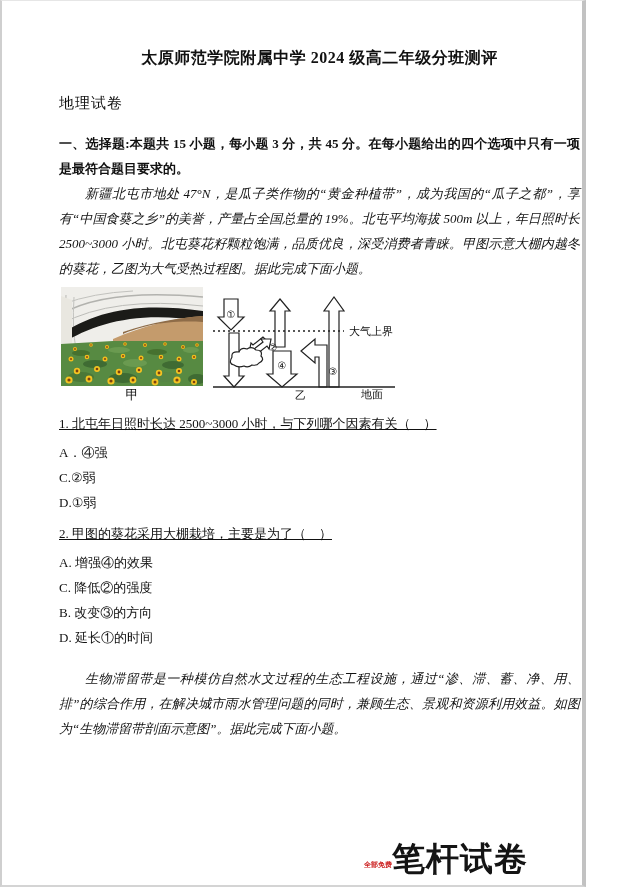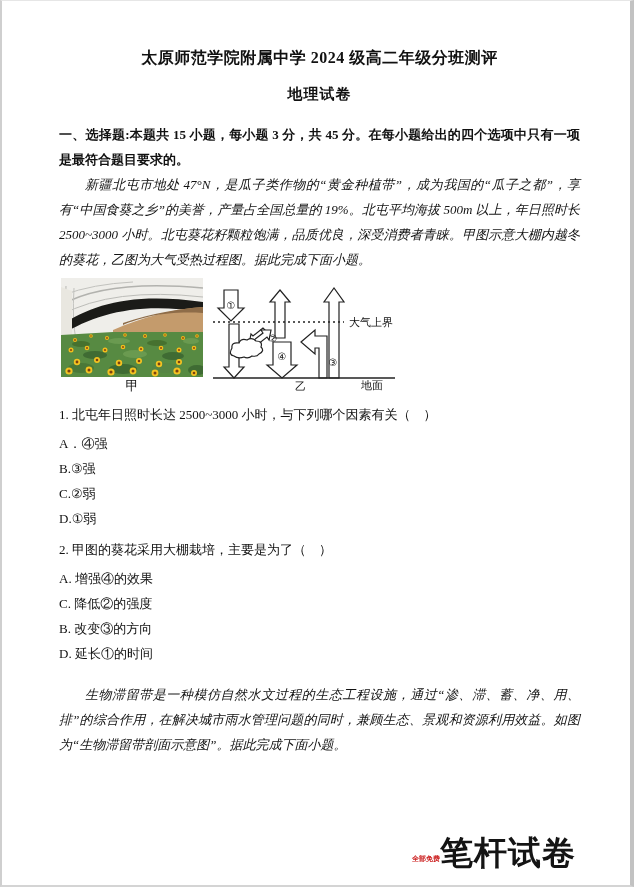--- a/index.html
+++ b/index.html
@@ -1,52 +1,52 @@
 <!DOCTYPE html>
 <html><head>
 <meta charset="utf-8">
 <style>
   html,body{margin:0;padding:0;background:#ffffff;}
   .page{
     position:relative;
-    width:634px;height:887px;
+    width:586px;height:887px;
     background:#ffffff;
     box-sizing:border-box;
     border-left:2px solid #cfcfcf;
     border-right:4px solid #c2c2c2;
     border-bottom:2px solid #d4d4d4;
     border-top:1px solid #e6e6e6;
     font-family:"Liberation Serif","DejaVu Serif",serif;
     color:#111;
     overflow:hidden;
   }
   .content{position:absolute;left:57px;top:44px;width:521px;}
   .title{
     margin:0;text-align:center;font-size:16px;font-weight:700;
     letter-spacing:.5px;line-height:26px;
   }
   .subtitle{
-    margin:11px 0 0 0;text-align:center;font-size:15px;font-weight:700;
+    margin:20px 0 0 0;font-size:15px;font-weight:400;
     letter-spacing:1px;line-height:24px;
   }
   .notice{margin-top:14px;}
   p{margin:0;font-size:13px;line-height:25px;text-align:justify;}
   .bold{font-weight:700;}
   .passage{font-style:italic;text-indent:2em;}
   .section-heading{margin-top:16px;}
   .figures{display:flex;align-items:flex-start;gap:10px;margin:6px 0 8px 2px;}
   .fig-photo{width:142px;}
   .fig-photo svg{display:block;}
   .fig-label{text-align:center;font-size:13px;line-height:16px;margin-top:1px;}
   .fig-diagram svg{display:block;}
-  .question{margin-top:6px;}
+  .question{margin-top:6px;text-decoration:underline;}
   .options{display:flex;font-size:13px;line-height:25px;margin-top:4px;flex-direction:column;}
   .opt{width:130px;flex:0 0 auto;}
   .opt:last-child{width:auto;}
-  .watermark{position:absolute;right:28px;bottom:14px;width:190px;text-align:left;}
+  .watermark{position:absolute;right:28px;bottom:8px;width:190px;text-align:left;}
   .wm-top{display:flex;align-items:flex-end;}
   .wm-red{
     color:#cc2020;font-size:7px;line-height:8px;font-weight:700;
     font-family:"Liberation Sans",sans-serif;margin-bottom:8px;width:28px;flex:0 0 auto;
   }
   .wm-brand{
     font-family:"Liberation Sans","DejaVu Sans",sans-serif;
     font-size:33px;font-weight:700;line-height:36px;letter-spacing:1px;color:#141414;
   }
   .wm-url{
@@ -199,21 +199,20 @@
           <text class="diag-text" x="136" y="48" fill="#111">大气上界</text>
           <text class="diag-text" x="148" y="111" fill="#111">地面</text>
           <text class="diag-text" x="82" y="112" fill="#111" font-size="12">乙</text>
         </svg>
       </div>
     </div>
 
     <p class="question">1. 北屯年日照时长达 2500~3000 小时，与下列哪个因素有关（　）</p>
     <div class="options">
       <span class="opt">A．④强</span>
-      <span class="opt">B.③强</span>
       <span class="opt">C.②弱</span>
       <span class="opt">D.①弱</span>
     </div>
 
     <p class="question">2. 甲图的葵花采用大棚栽培，主要是为了（　）</p>
     <div class="options">
       <span class="opt">A. 增强④的效果</span>
       <span class="opt">C. 降低②的强度</span>
       <span class="opt">B. 改变③的方向</span>
       <span class="opt">D. 延长①的时间</span>

